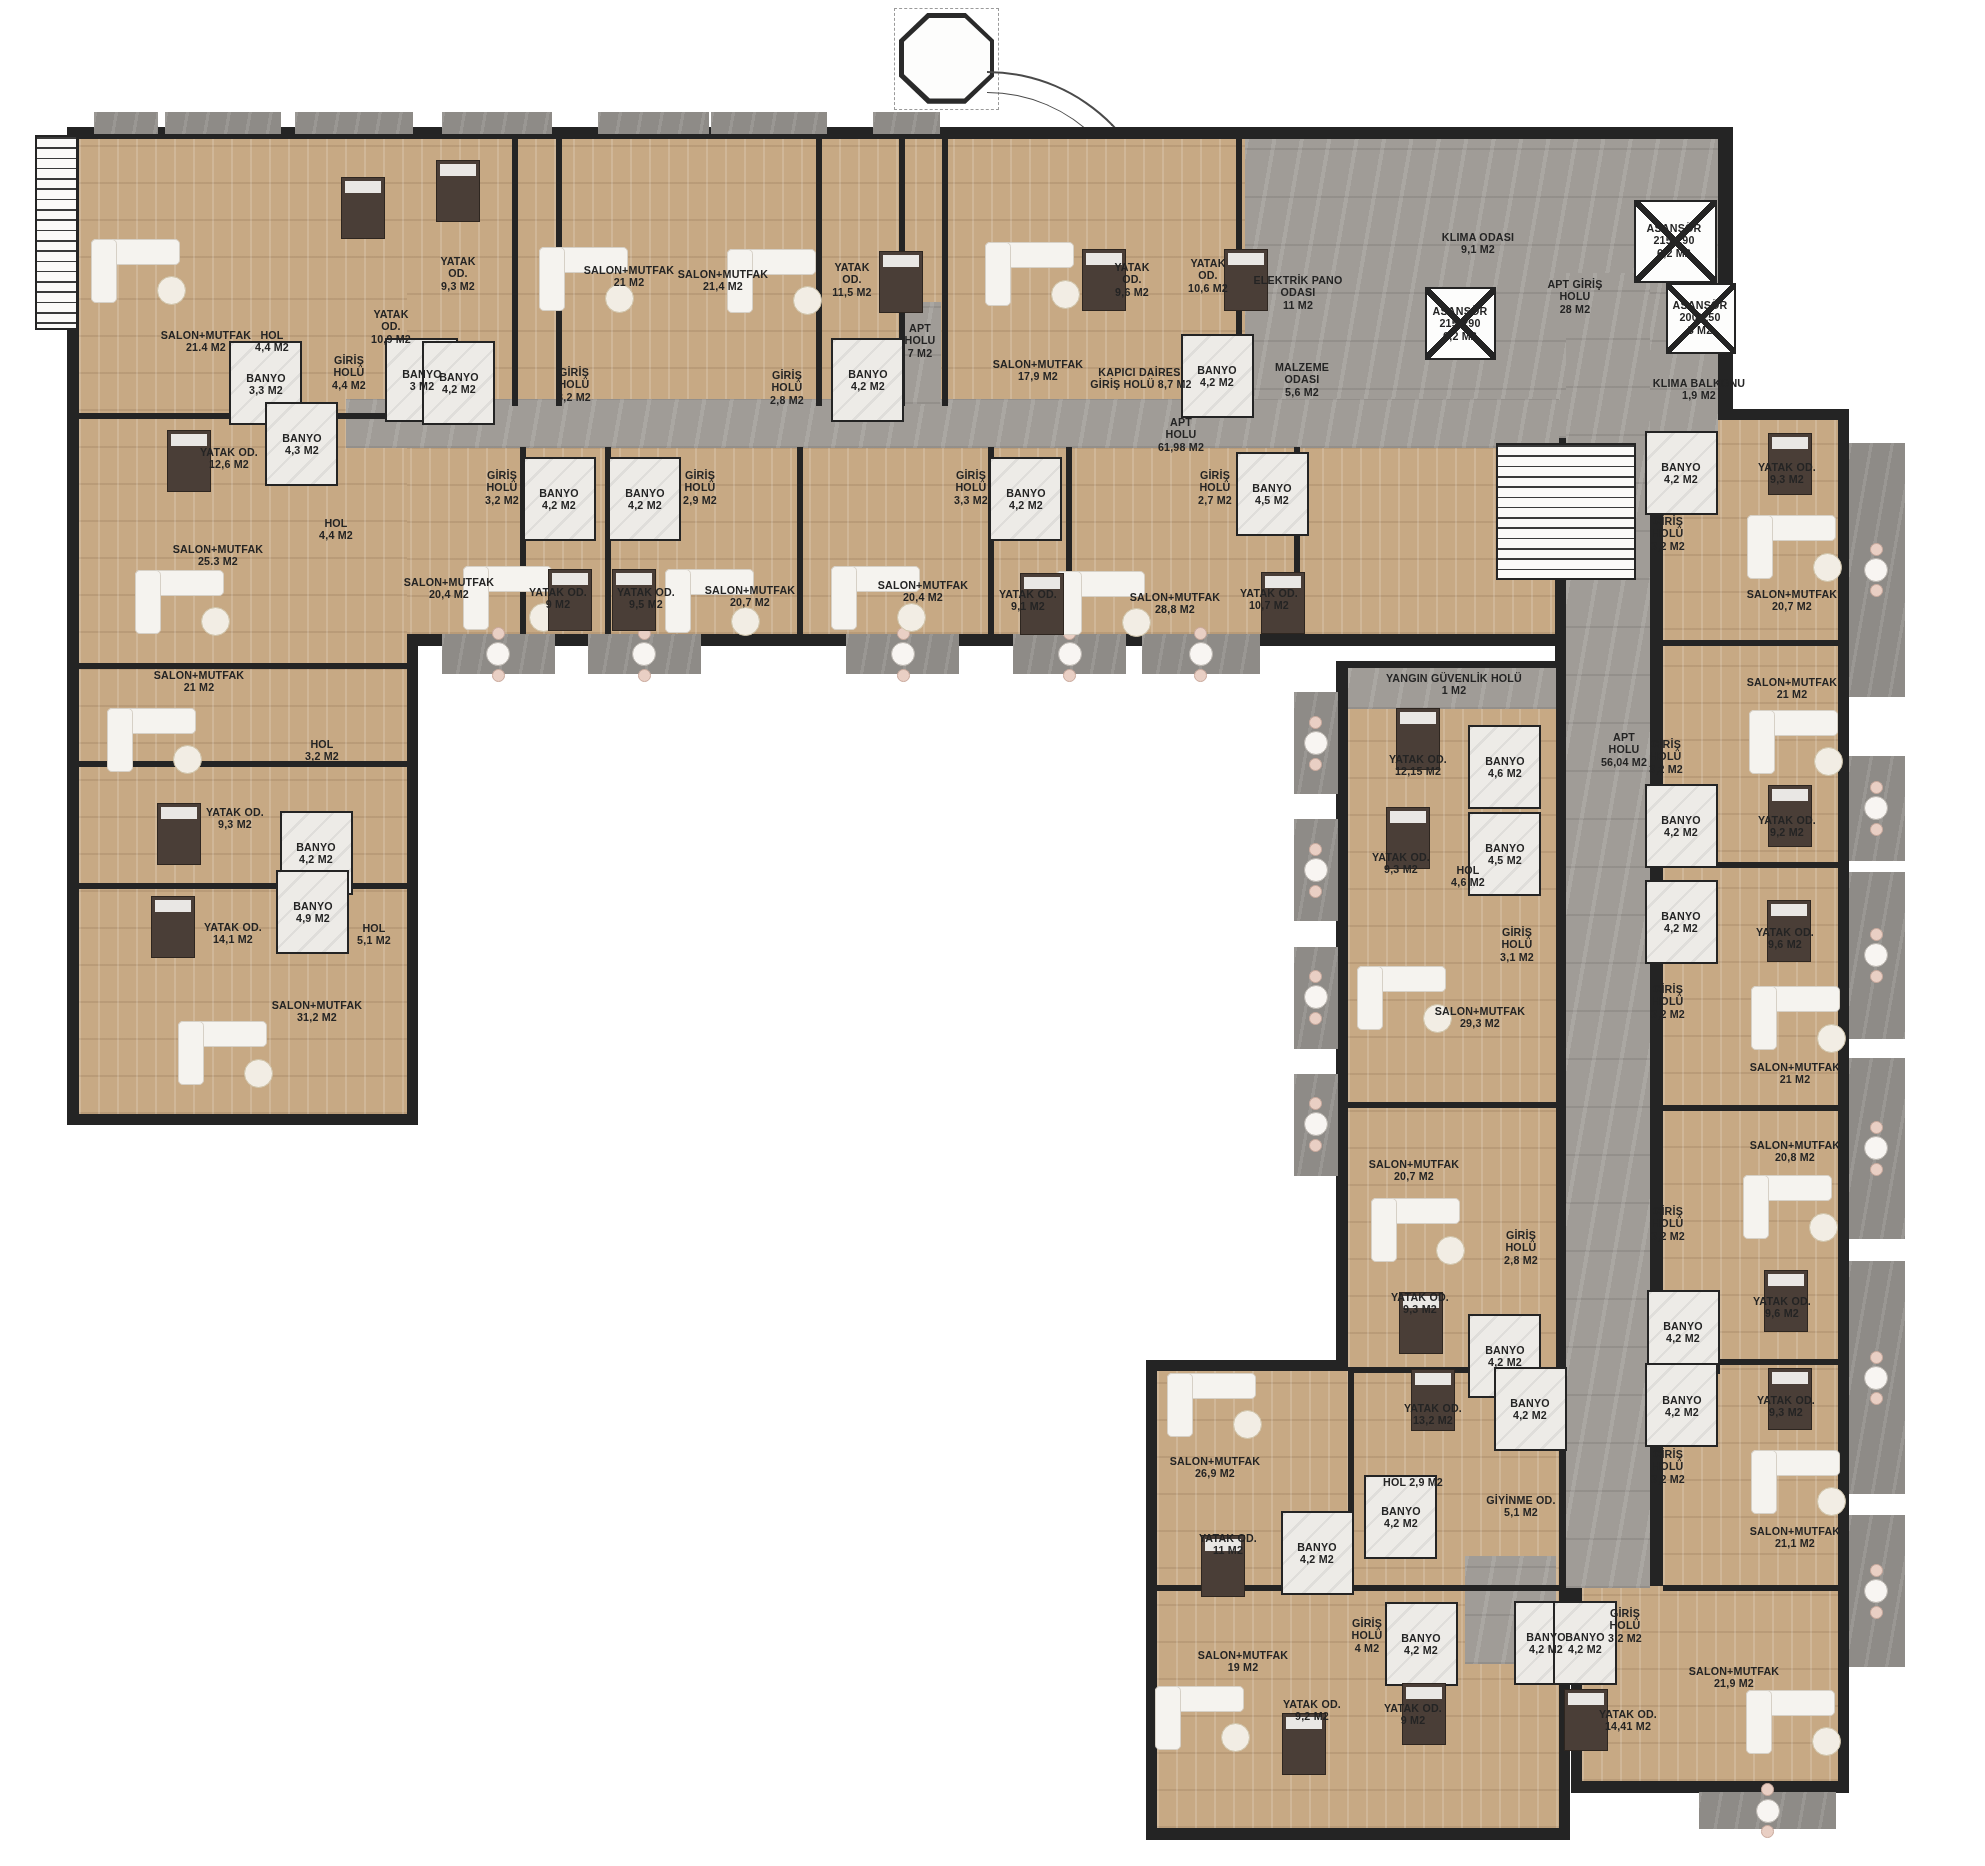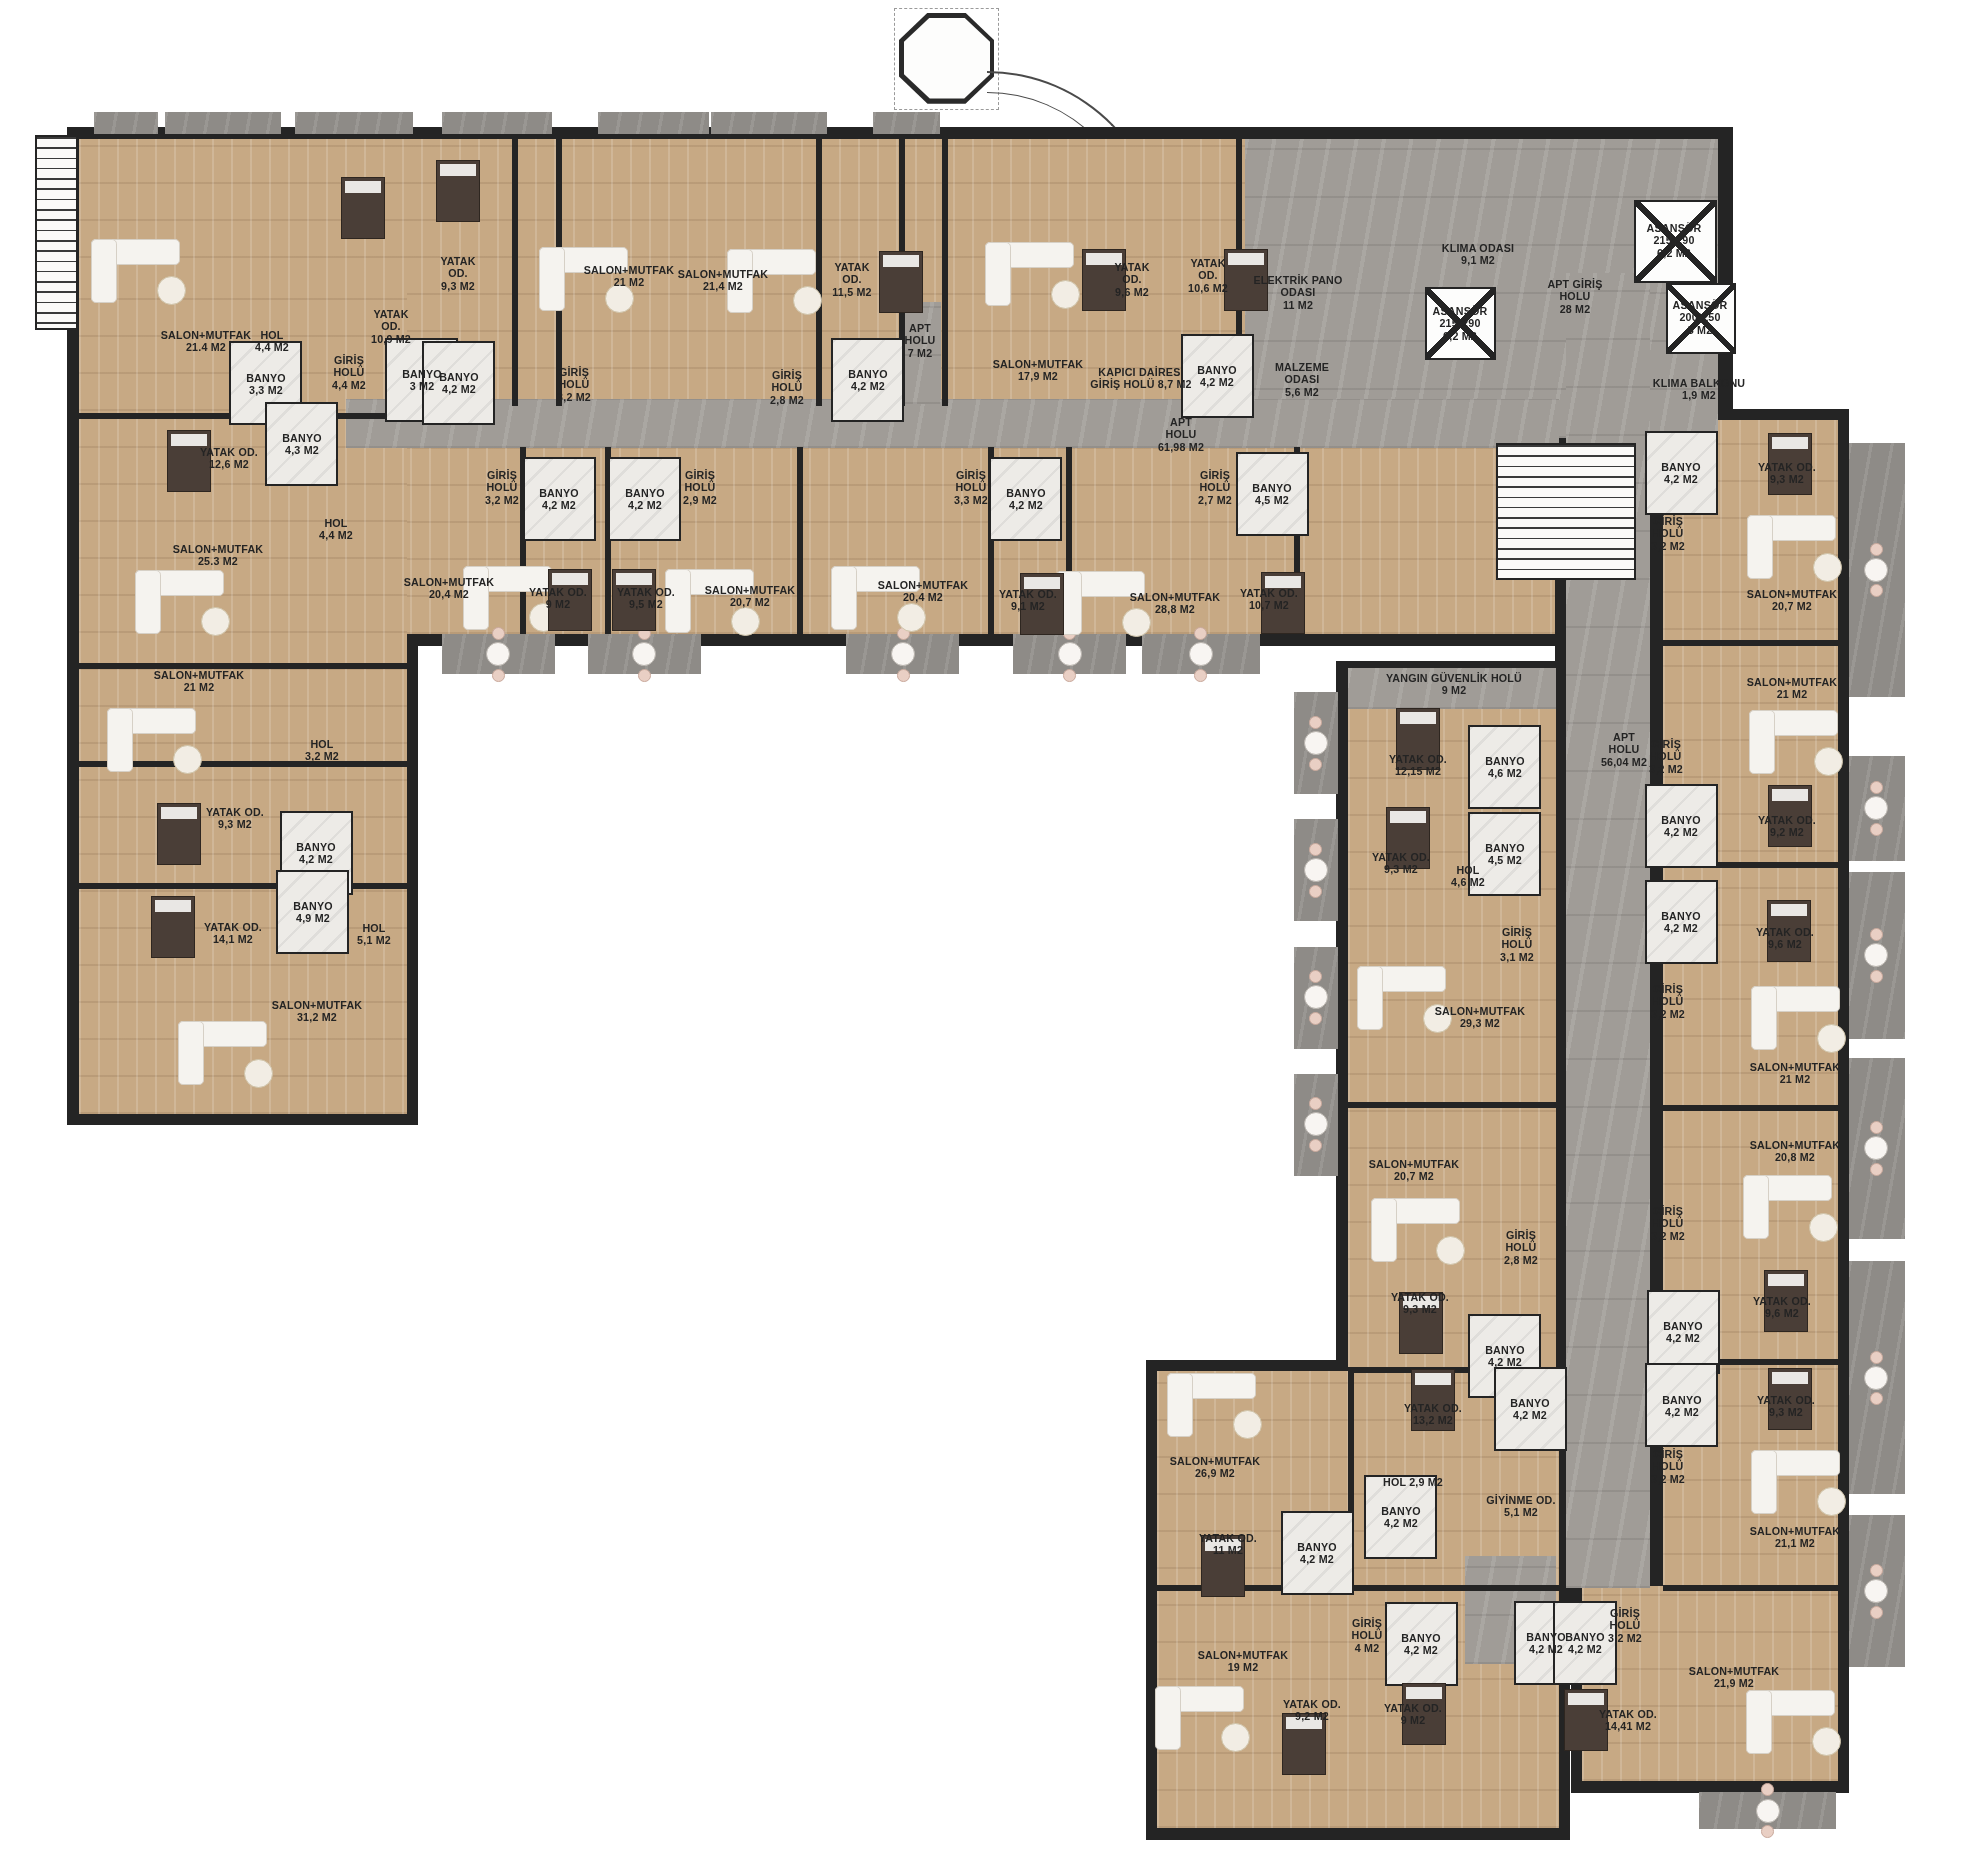--- a/index.html
+++ b/index.html
@@ -258,21 +258,21 @@
 GİRİŞ HOLÜ 8,7 M2</div>
     <div class="abs patch" style="left: 1181px; top: 334px; width: 73px; height: 84px;"></div>
     <div class="lbl" style="left: 1217px; top: 376px;">BANYO
 4,2 M2</div>
     <div class="lbl" style="left: 1298px; top: 293px;">ELEKTRİK PANO
 ODASI
 11 M2</div>
     <div class="lbl" style="left: 1302px; top: 380px;">MALZEME
 ODASI
 5,6 M2</div>
-    <div class="lbl" style="left: 1478px; top: 254px;">KLIMA ODASI
+    <div class="lbl" style="left: 1478px; top: 243px;">KLIMA ODASI
 9,1 M2</div>
     <div class="lbl" style="left: 1460px; top: 324px;">ASANSÖR
 215*290
 6,2 M2</div>
     <div class="lbl" style="left: 1674px; top: 241px;">ASANSÖR
 215*290
 6,2 M2</div>
     <div class="lbl" style="left: 1575px; top: 297px;">APT GİRİŞ
 HOLU
 28 M2</div>
@@ -401,21 +401,21 @@
     <div class="lbl" style="left: 374px; top: 934px;">HOL
 5,1 M2</div>
     <div class="abs sofa" style="left: 178px; top: 1021px; width: 87px; height: 62px;">
       <b class="sA"></b>
       <b class="sB"></b>
     </div>
     <div class="abs ctab" style="left: 244px; top: 1059px; width: 29px; height: 29px;"></div>
     <div class="lbl" style="left: 317px; top: 1011px;">SALON+MUTFAK
 31,2 M2</div>
     <div class="lbl" style="left: 1454px; top: 684px;">YANGIN GÜVENLİK HOLÜ
-9 M2</div>
+1 M2</div>
     <div class="abs bed" style="left: 1396px; top: 708px; width: 44px; height: 62px;">
       <i></i>
     </div>
     <div class="lbl" style="left: 1418px; top: 765px;">YATAK OD.
 12,15 M2</div>
     <div class="abs patch" style="left: 1468px; top: 725px; width: 73px; height: 84px;"></div>
     <div class="lbl" style="left: 1505px; top: 767px;">BANYO
 4,6 M2</div>
     <div class="abs bed" style="left: 1386px; top: 807px; width: 44px; height: 62px;">
       <i></i>

